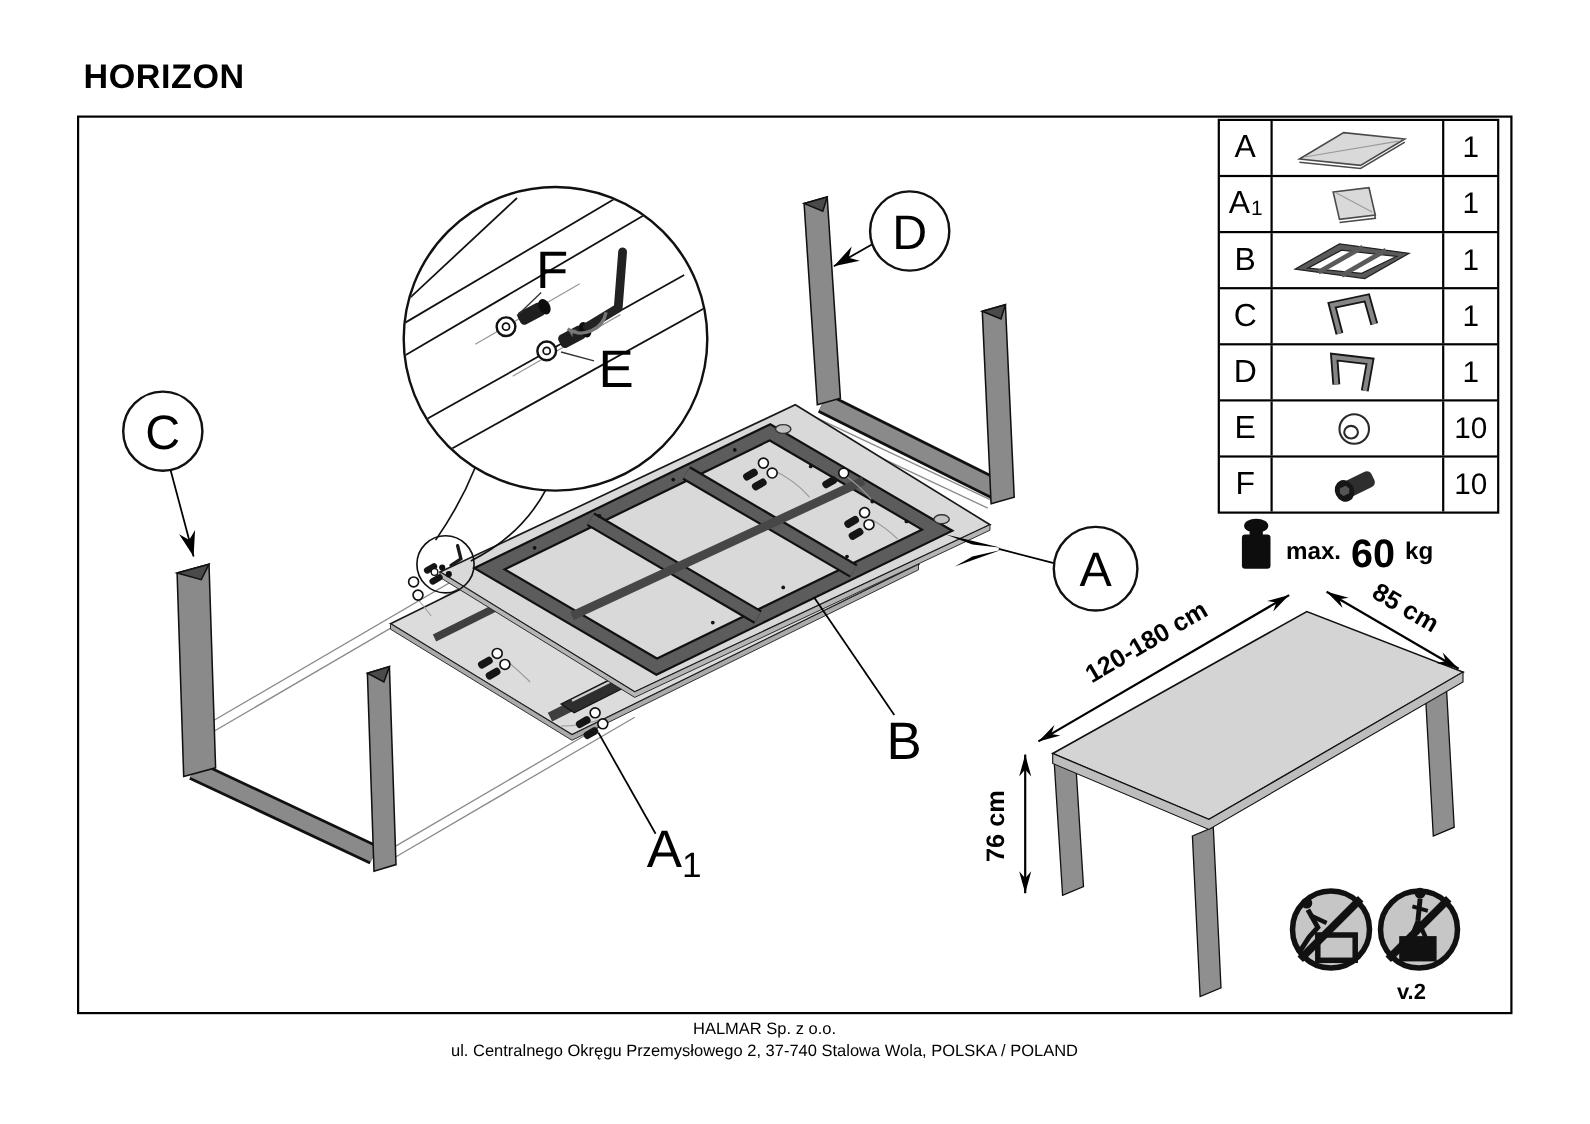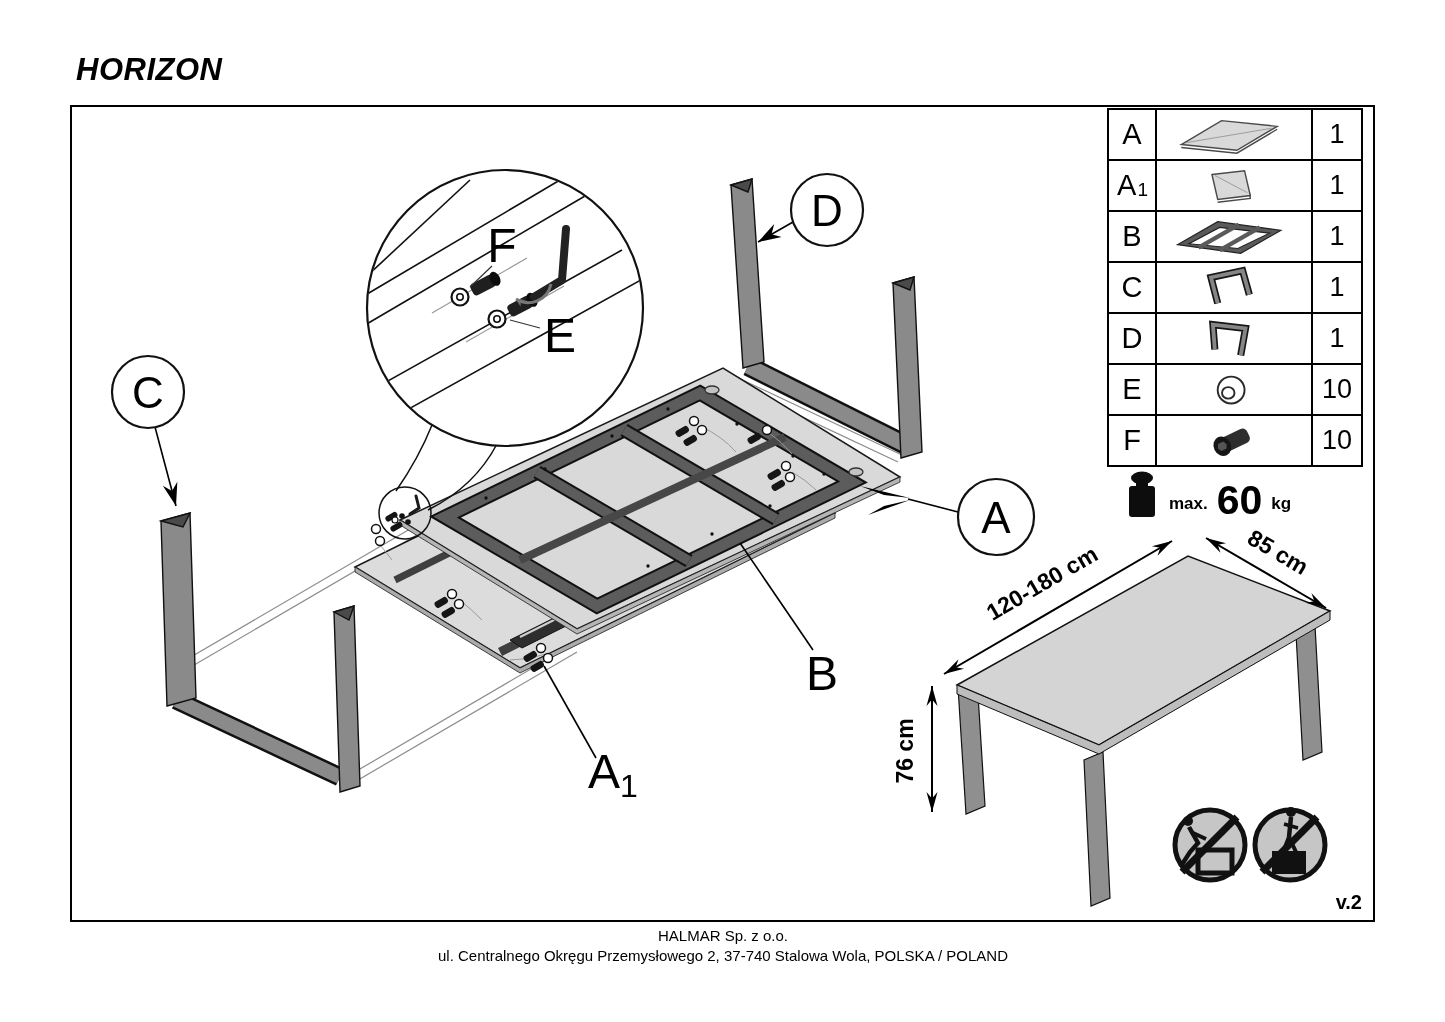--- a/index.html
+++ b/index.html
@@ -1,39 +1,39 @@
 <!DOCTYPE html>
 <html><head>
 <meta charset="utf-8">
 <style>
   html,body{margin:0;padding:0;}
   body{width:1445px;height:1022px;background:#fff;position:relative;overflow:hidden;
        font-family:"Liberation Sans",sans-serif;color:#000;}
   .title{position:absolute;left:76px;top:52px;font-size:31px;font-weight:bold;
-         letter-spacing:.5px;margin:0;font-style:italic;}
+         letter-spacing:.5px;margin:0;}
   .frame{position:absolute;left:70px;top:105px;width:1301px;height:813px;border:2px solid #000;}
   svg.diagram{position:absolute;left:70px;top:105px;}
   svg text{font-family:"Liberation Sans",sans-serif;fill:#000;}
   
   .parts{position:absolute;left:1107px;top:108px;width:252px;border:2px solid #000;background:#fff;}
   .prow{display:flex;height:49px;border-bottom:2px solid #000;align-items:stretch;}
   .prow:last-child{border-bottom:none;}
   .pcell{display:flex;align-items:center;justify-content:center;}
   .pletter{width:46px;border-right:2px solid #000;font-size:29px;}
   .pletter sub{font-size:19px;position:relative;top:4px;left:1px;}
   .picon{flex:1;border-right:2px solid #000;}
   .pqty{width:48px;font-size:27px;}
   
   .weight{position:absolute;left:1124px;top:470px;display:flex;align-items:flex-end;gap:9px;}
-  .w-label,.w-unit{font-weight:bold;font-size:17px;padding-bottom:6px;}
-  .w-value{font-weight:bold;font-size:41px;line-height:.95;}
-  .version{position:absolute;left:1270px;top:891px;width:92px;text-align:right;
+  .w-label,.w-unit{font-weight:bold;font-size:22px;padding-bottom:6px;}
+  .w-value{font-weight:bold;font-size:36px;line-height:.95;}
+  .version{position:absolute;left:1270px;top:891px;width:92px;text-align:left;
            font-size:20px;font-weight:bold;}
   .footer{position:absolute;left:0;top:926px;width:1390px;text-align:center;
-          font-size:15px;line-height:19.5px;padding-left:28px;}
+          font-size:15px;line-height:19.5px;}
   .footer div{white-space:nowrap;}
 </style>
 </head>
 <body>
 
 <h1 class="title">HORIZON</h1>
 
 <div class="frame"></div>
 
 <svg class="diagram" width="1301" height="813" viewBox="70 105 1301 813">

